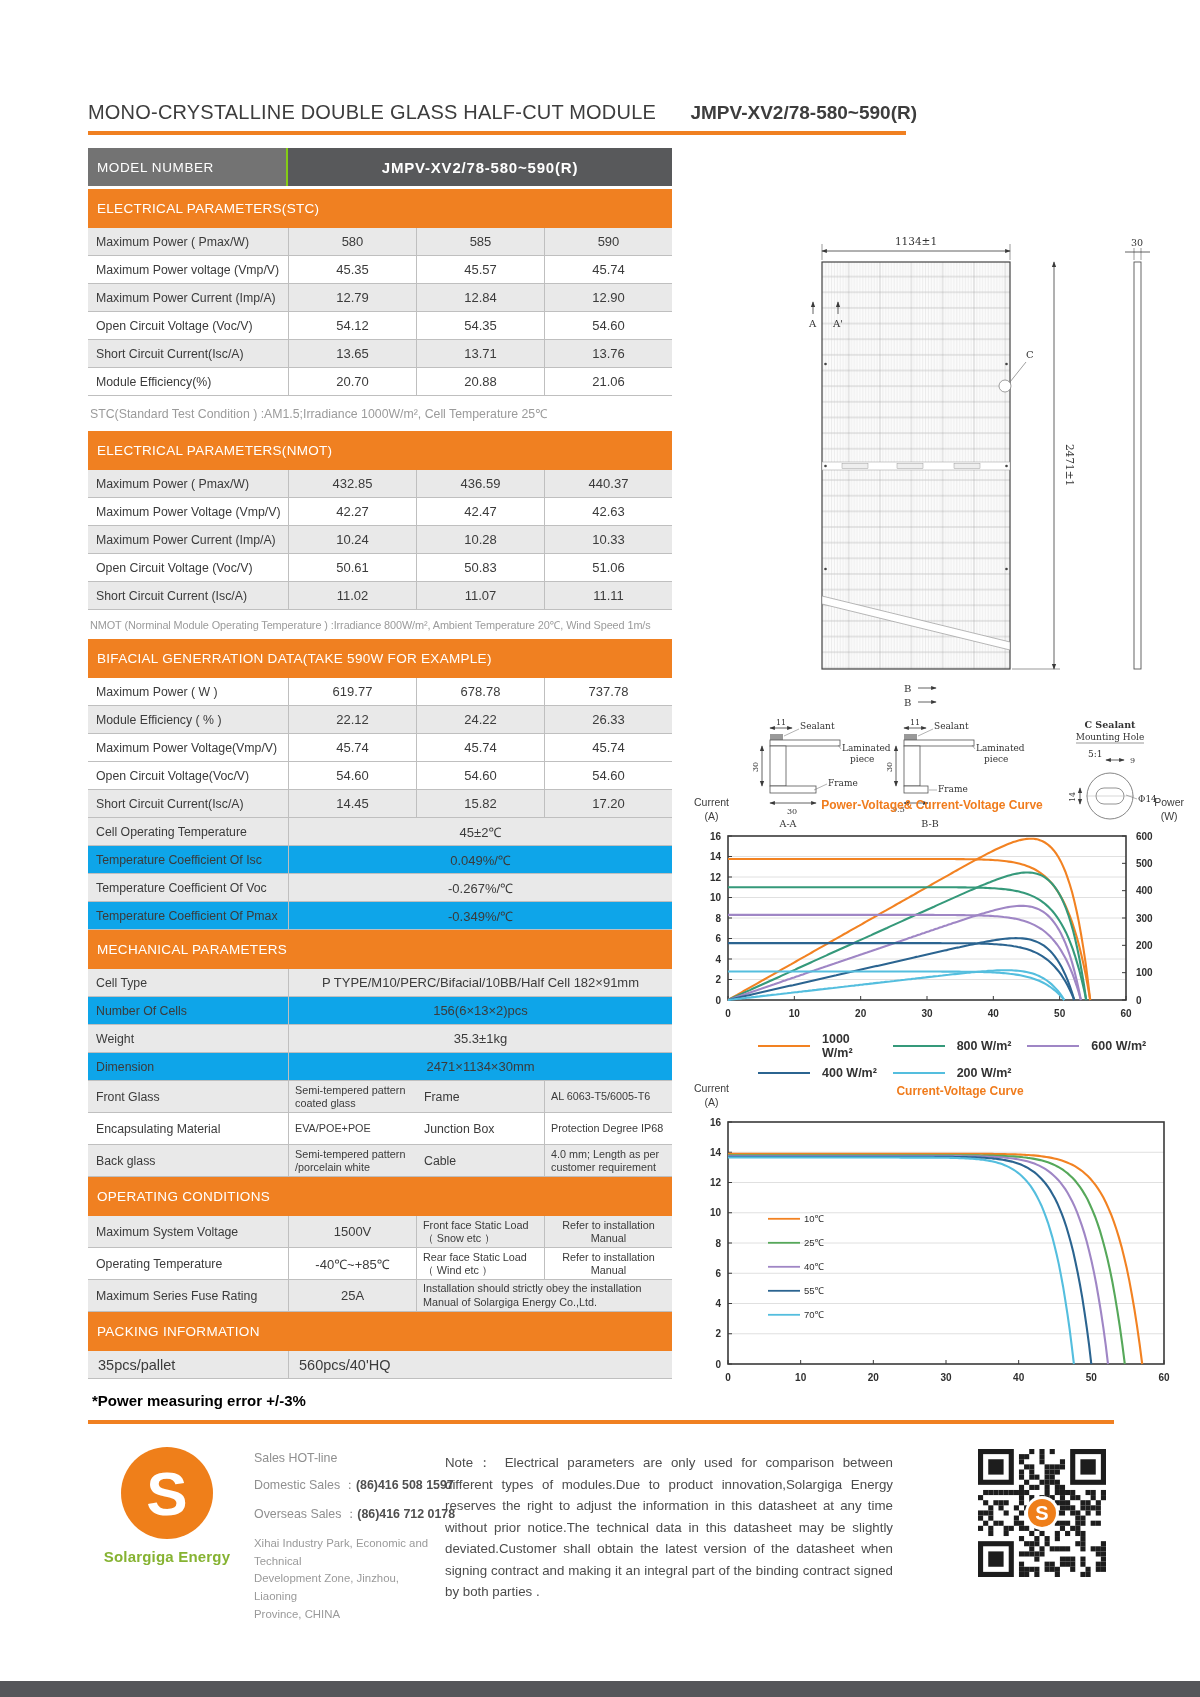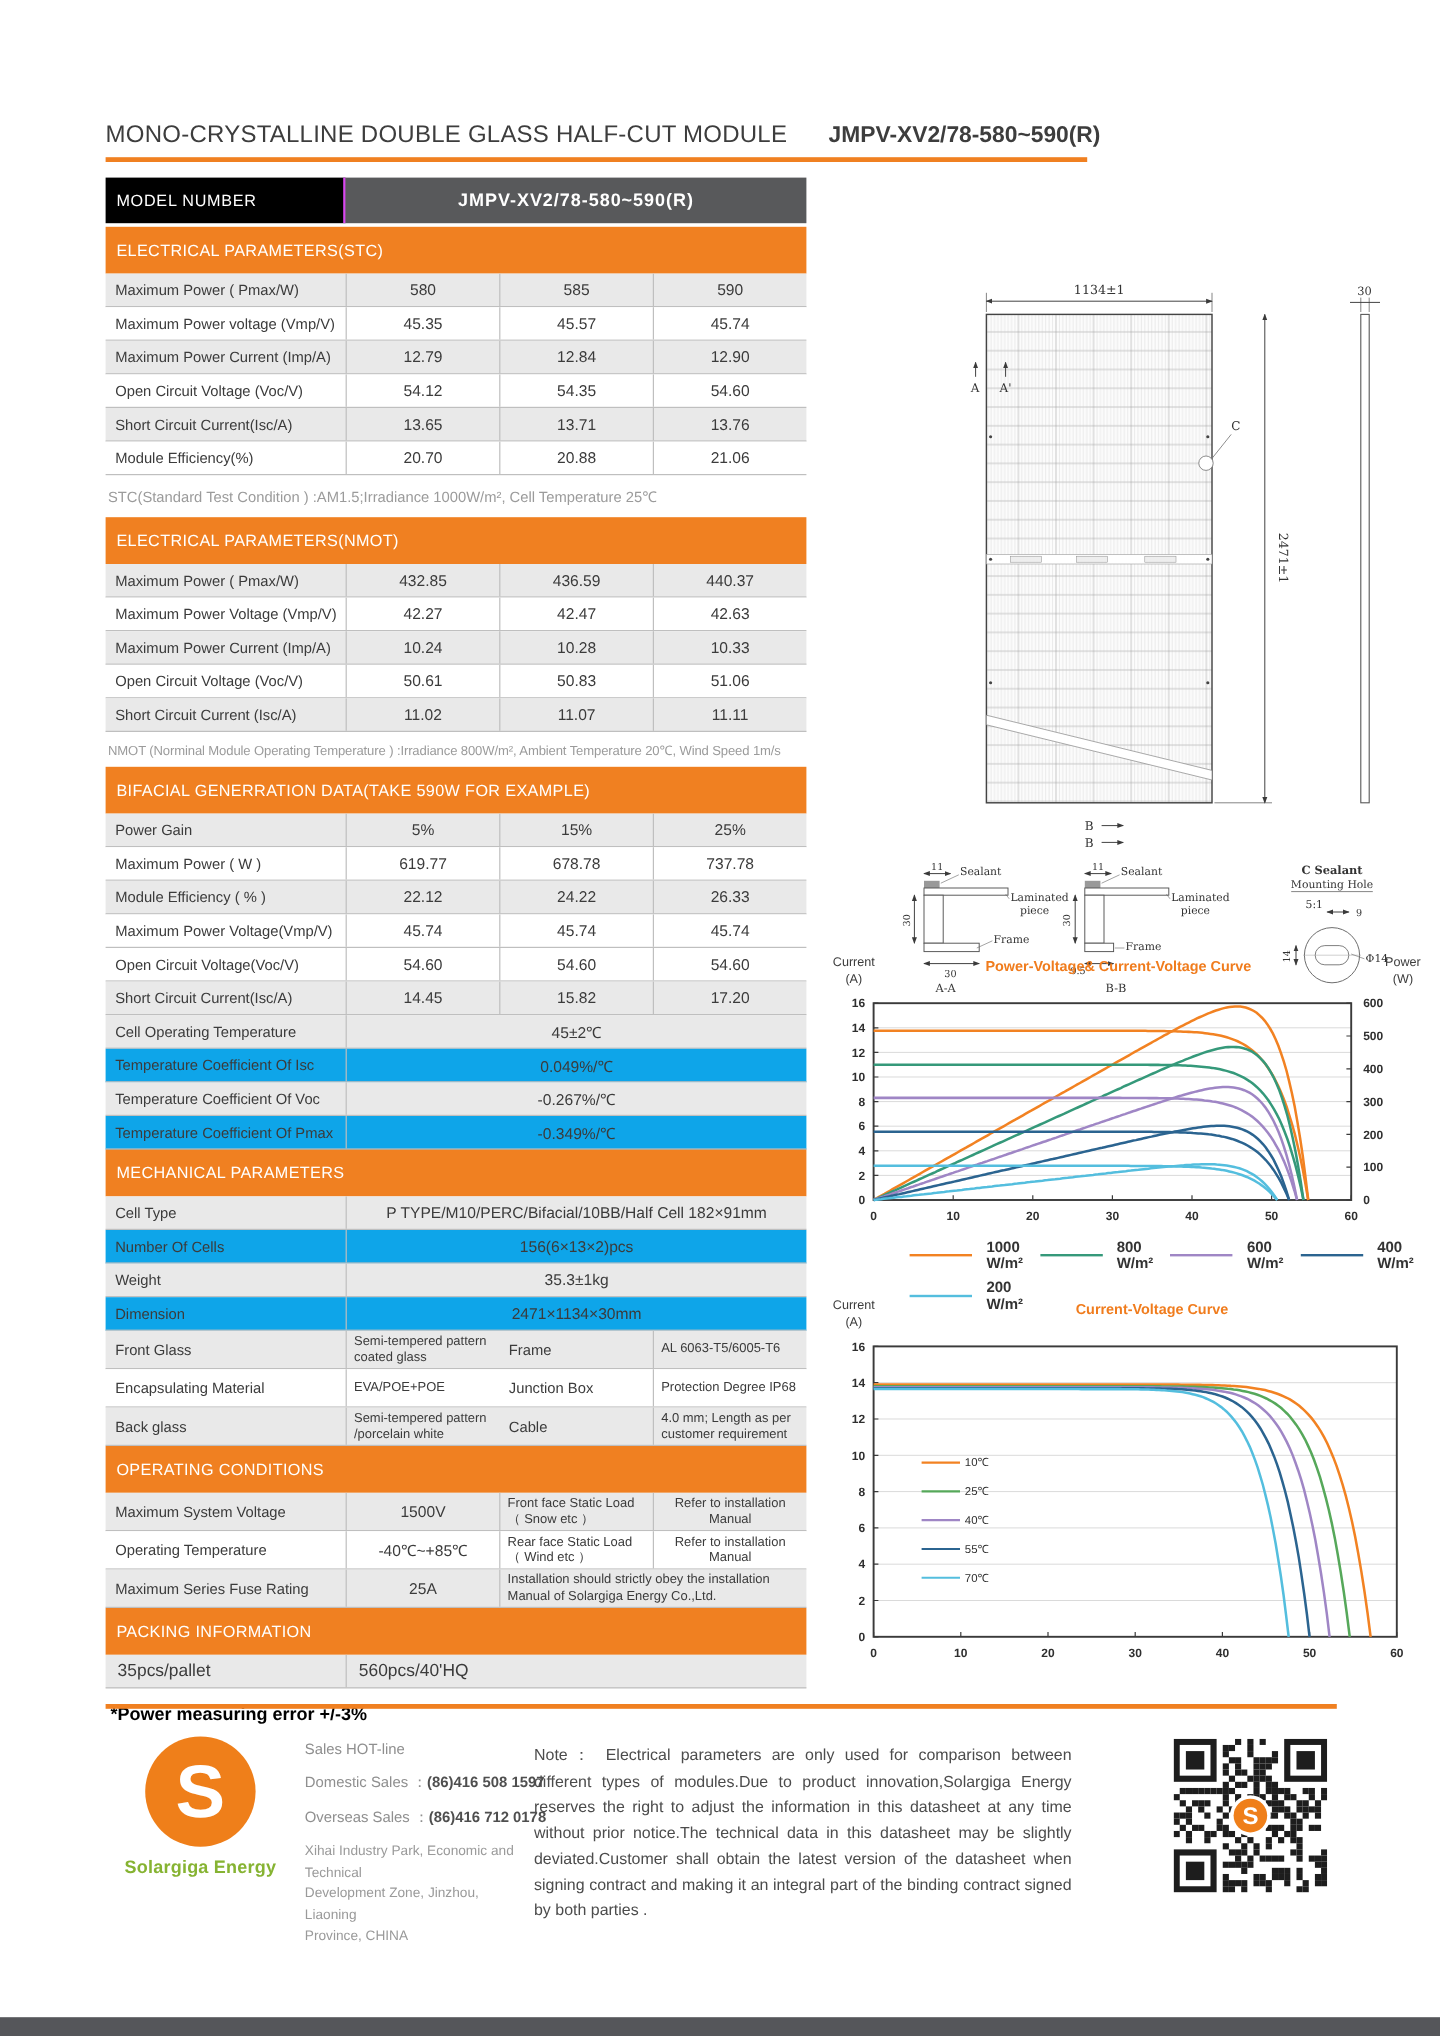--- a/index.html
+++ b/index.html
@@ -8,21 +8,21 @@
 
 
 .title-row{position:absolute;left:88px;top:101px;width:1060px;white-space:nowrap}
 .t-main{font-size:20px;font-weight:normal;color:#3d3d3d;letter-spacing:.2px}
 .t-model{font-size:19px;font-weight:bold;color:#3d3d3d;margin-left:30px}
 .title-underline{position:absolute;left:88px;top:131px;width:818px;height:4px;background:#f08021}
 
 
 .left-col{position:absolute;left:88px;top:148px;width:584px}
 .model-bar{display:grid;grid-template-columns:200px 1fr;height:38px;background:#fff;margin-bottom:3px}
-.model-bar .ml{background:#000000;color:#fff;font-size:13.5px;display:flex;align-items:center;padding-left:9px;letter-spacing:.6px;border-right:2px solid #d946ef}
+.model-bar .ml{background:#737373;color:#fff;font-size:13.5px;display:flex;align-items:center;padding-left:9px;letter-spacing:.6px;border-right:2px solid #84cc16}
 .model-bar .mv{background:#58595b;color:#fff;font-size:15px;font-weight:600;display:flex;align-items:center;justify-content:center;letter-spacing:.8px}
 .sec-h{height:39px;background:#f08021;color:#fff;font-size:13.5px;display:flex;align-items:center;padding-left:9px;letter-spacing:.3px}
 .r4{display:grid;grid-template-columns:200px 128px 128px 128px;border-bottom:1px solid #bfbfbf;min-height:28px;background:#fff}
 .r2{display:grid;grid-template-columns:200px 1fr;border-bottom:1px solid #bfbfbf;min-height:28px;background:#0ea5e9}
 .r4.tall{min-height:32px}
 .alt{background:#e9e9e9}
 .c{display:flex;align-items:center;justify-content:center;font-size:13px;color:#3b3b3b;border-left:1px solid #bfbfbf;padding:2px 4px;text-align:center}
 .c.lbl{justify-content:flex-start;text-align:left;font-size:12.3px;padding-left:8px;border-left:none}
 .c.sm{font-size:10.8px;line-height:1.2}
 .c.left{justify-content:flex-start;text-align:left;padding-left:6px}
@@ -37,21 +37,21 @@
 
 
 .chart-box{position:absolute;width:496px}
 .c-title{position:absolute;left:58px;right:66px;top:2px;text-align:center;font-size:12px;font-weight:bold;color:#f07c1d}
 .ax-lab{position:absolute;top:0;font-size:10.5px;color:#3c3c3c;line-height:1.3;text-align:center}
 .ax-lab.tl{left:6px}
 .ax-lab.tr{right:0}
 .chart-svg{position:absolute;left:0;top:32px}
 svg .tick{font:600 10px "Liberation Sans",sans-serif;fill:#2f2f2f}
 svg .tick.small{font-weight:400;font-size:9.5px}
-.legend2col{position:absolute;left:70px;top:236px;width:390px;display:grid;grid-template-columns:1fr 1fr 1fr 1fr;row-gap:6px;column-gap:14px}
+.legend2col{position:absolute;left:70px;top:236px;width:390px;display:grid;grid-template-columns:1fr 1fr 1fr;row-gap:6px;column-gap:14px}
 .lg-item{display:flex;align-items:center;gap:12px}
 .lg-line{width:52px;height:2.6px;display:inline-block;flex:none}
 .lg-text{font-size:12.5px;color:#333;font-weight:600}
 
 
 .divider{position:absolute;left:88px;top:1420px;width:1026px;height:4px;background:#f08021}
 .footer{position:absolute;left:88px;top:1443px;width:1040px;height:210px}
 .logo{position:absolute;left:4px;top:4px;width:150px;text-align:center}
 .logo-circle{width:92px;height:92px;border-radius:50%;background:#ef7f1a;color:#fff;display:flex;align-items:center;justify-content:center;font-size:62px;font-weight:bold;margin:0 auto}
 .logo-name{margin-top:9px;font-size:15px;font-weight:bold;color:#86b332;letter-spacing:.2px}
@@ -151,26 +151,20 @@
           <div class="c lbl">Short Circuit Current (Isc/A)</div>
           <div class="c">11.02</div>
           <div class="c">11.07</div>
           <div class="c">11.11</div>
         </div>
       </div>
     <div class="cond-note tight">NMOT   (Norminal Module Operating Temperature ) :Irradiance 800W/m²,   Ambient Temperature 20℃,   Wind Speed 1m/s</div>
 
     <div class="sec-h">BIFACIAL GENERRATION DATA(TAKE 590W FOR EXAMPLE)</div>
     <div id="bif-body">
-        <div class="r4 alt">
-          <div class="c lbl">Power Gain</div>
-          <div class="c">5%</div>
-          <div class="c">15%</div>
-          <div class="c">25%</div>
-        </div>
         <div class="r4">
           <div class="c lbl">Maximum Power ( W )</div>
           <div class="c">619.77</div>
           <div class="c">678.78</div>
           <div class="c">737.78</div>
         </div>
         <div class="r4 alt">
           <div class="c lbl">Module Efficiency ( % )</div>
           <div class="c">22.12</div>
           <div class="c">24.22</div>

